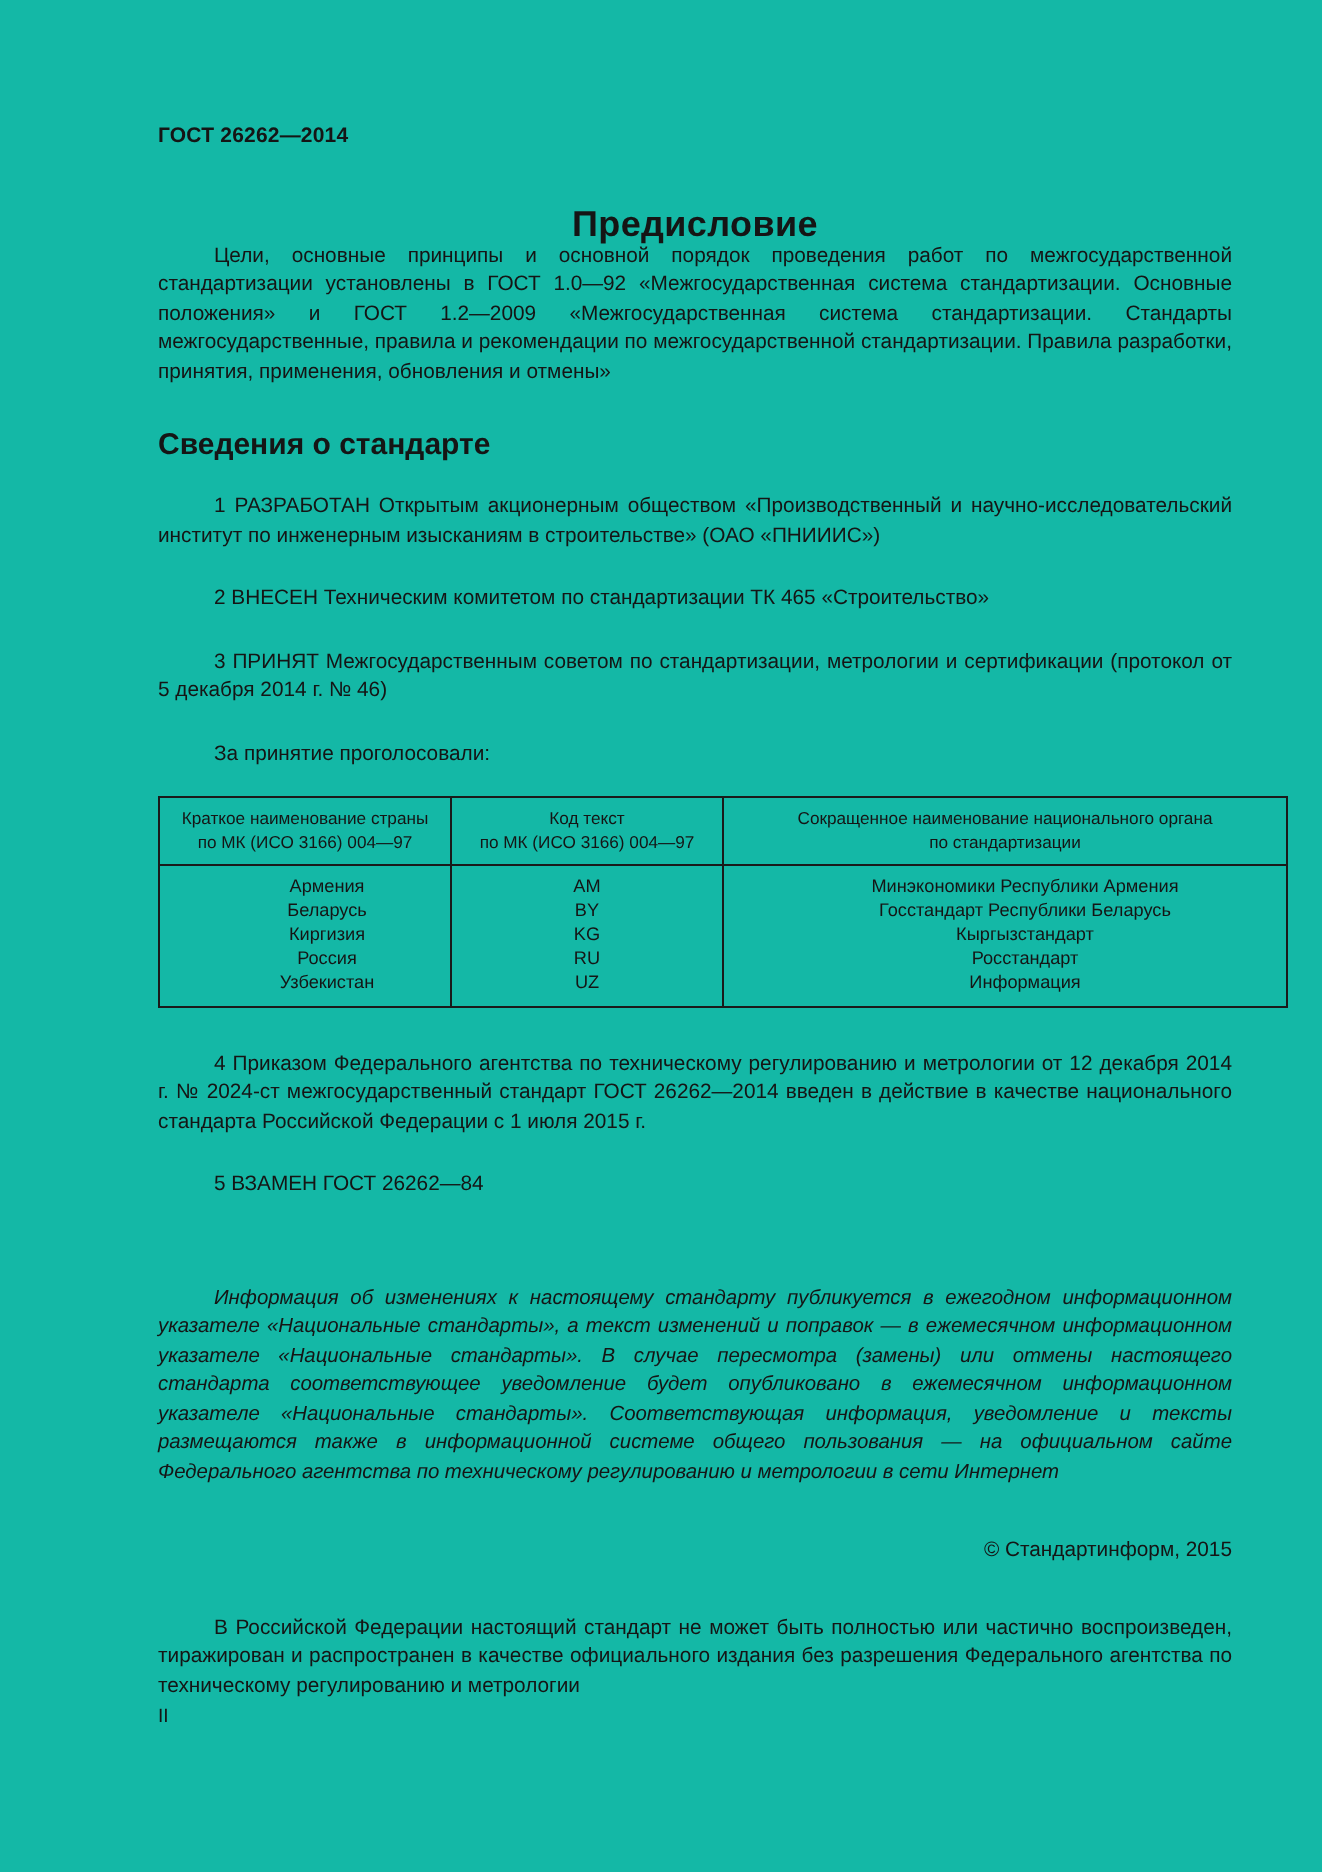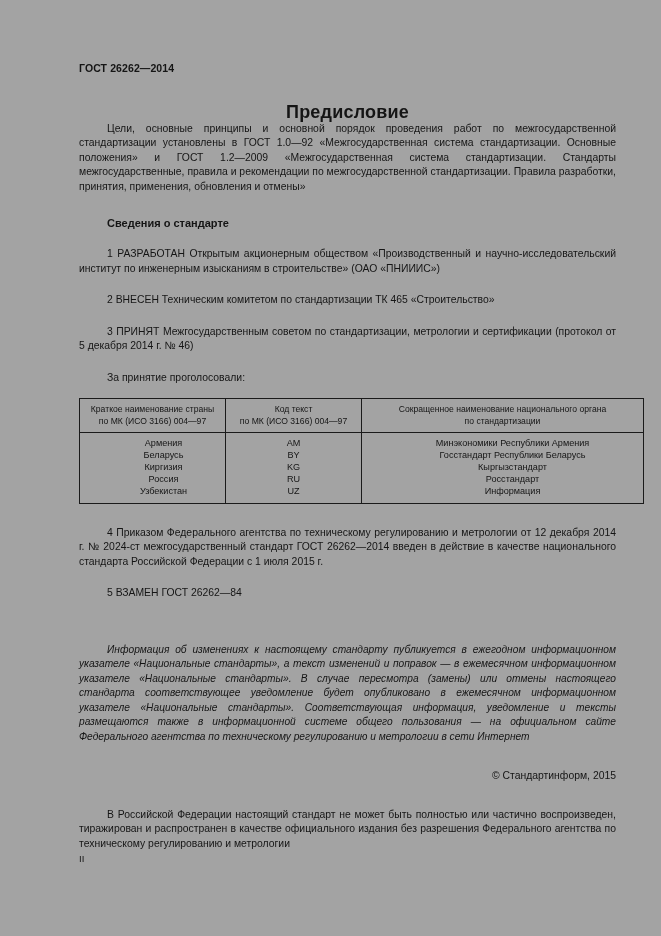--- a/index.html
+++ b/index.html
@@ -10,21 +10,21 @@
   }
   body {
     font-family: "Liberation Sans", sans-serif;
     color: #151515;
     -webkit-font-smoothing: antialiased;
   }
   .page {
     position: relative;
     width: 661px;
     height: 936px;
-    background: #a3a3a3;
+    background: #14b8a6;
     overflow: hidden;
     box-sizing: border-box;
   }
 
   
   .running-head {
     position: absolute;
     left: 79px;
     top: 62px;
     font-size: 10.5px;
@@ -61,23 +61,22 @@
     text-justify: inter-word;
     text-indent: 28px;
     hyphens: manual;
   }
 
   .gap-sm { height: 13px; }
   .gap-md { height: 17px; }
   .gap-lg { height: 22px; }
 
   .subhead {
-    font-size: 11px;
+    font-size: 15px;
     font-weight: bold;
-    margin-left: 28px;
     line-height: 14px;
   }
 
   
   .vote-table-wrap {
     width: 537px;
   }
   table.vote-table {
     border-collapse: collapse;
     width: 537px;

